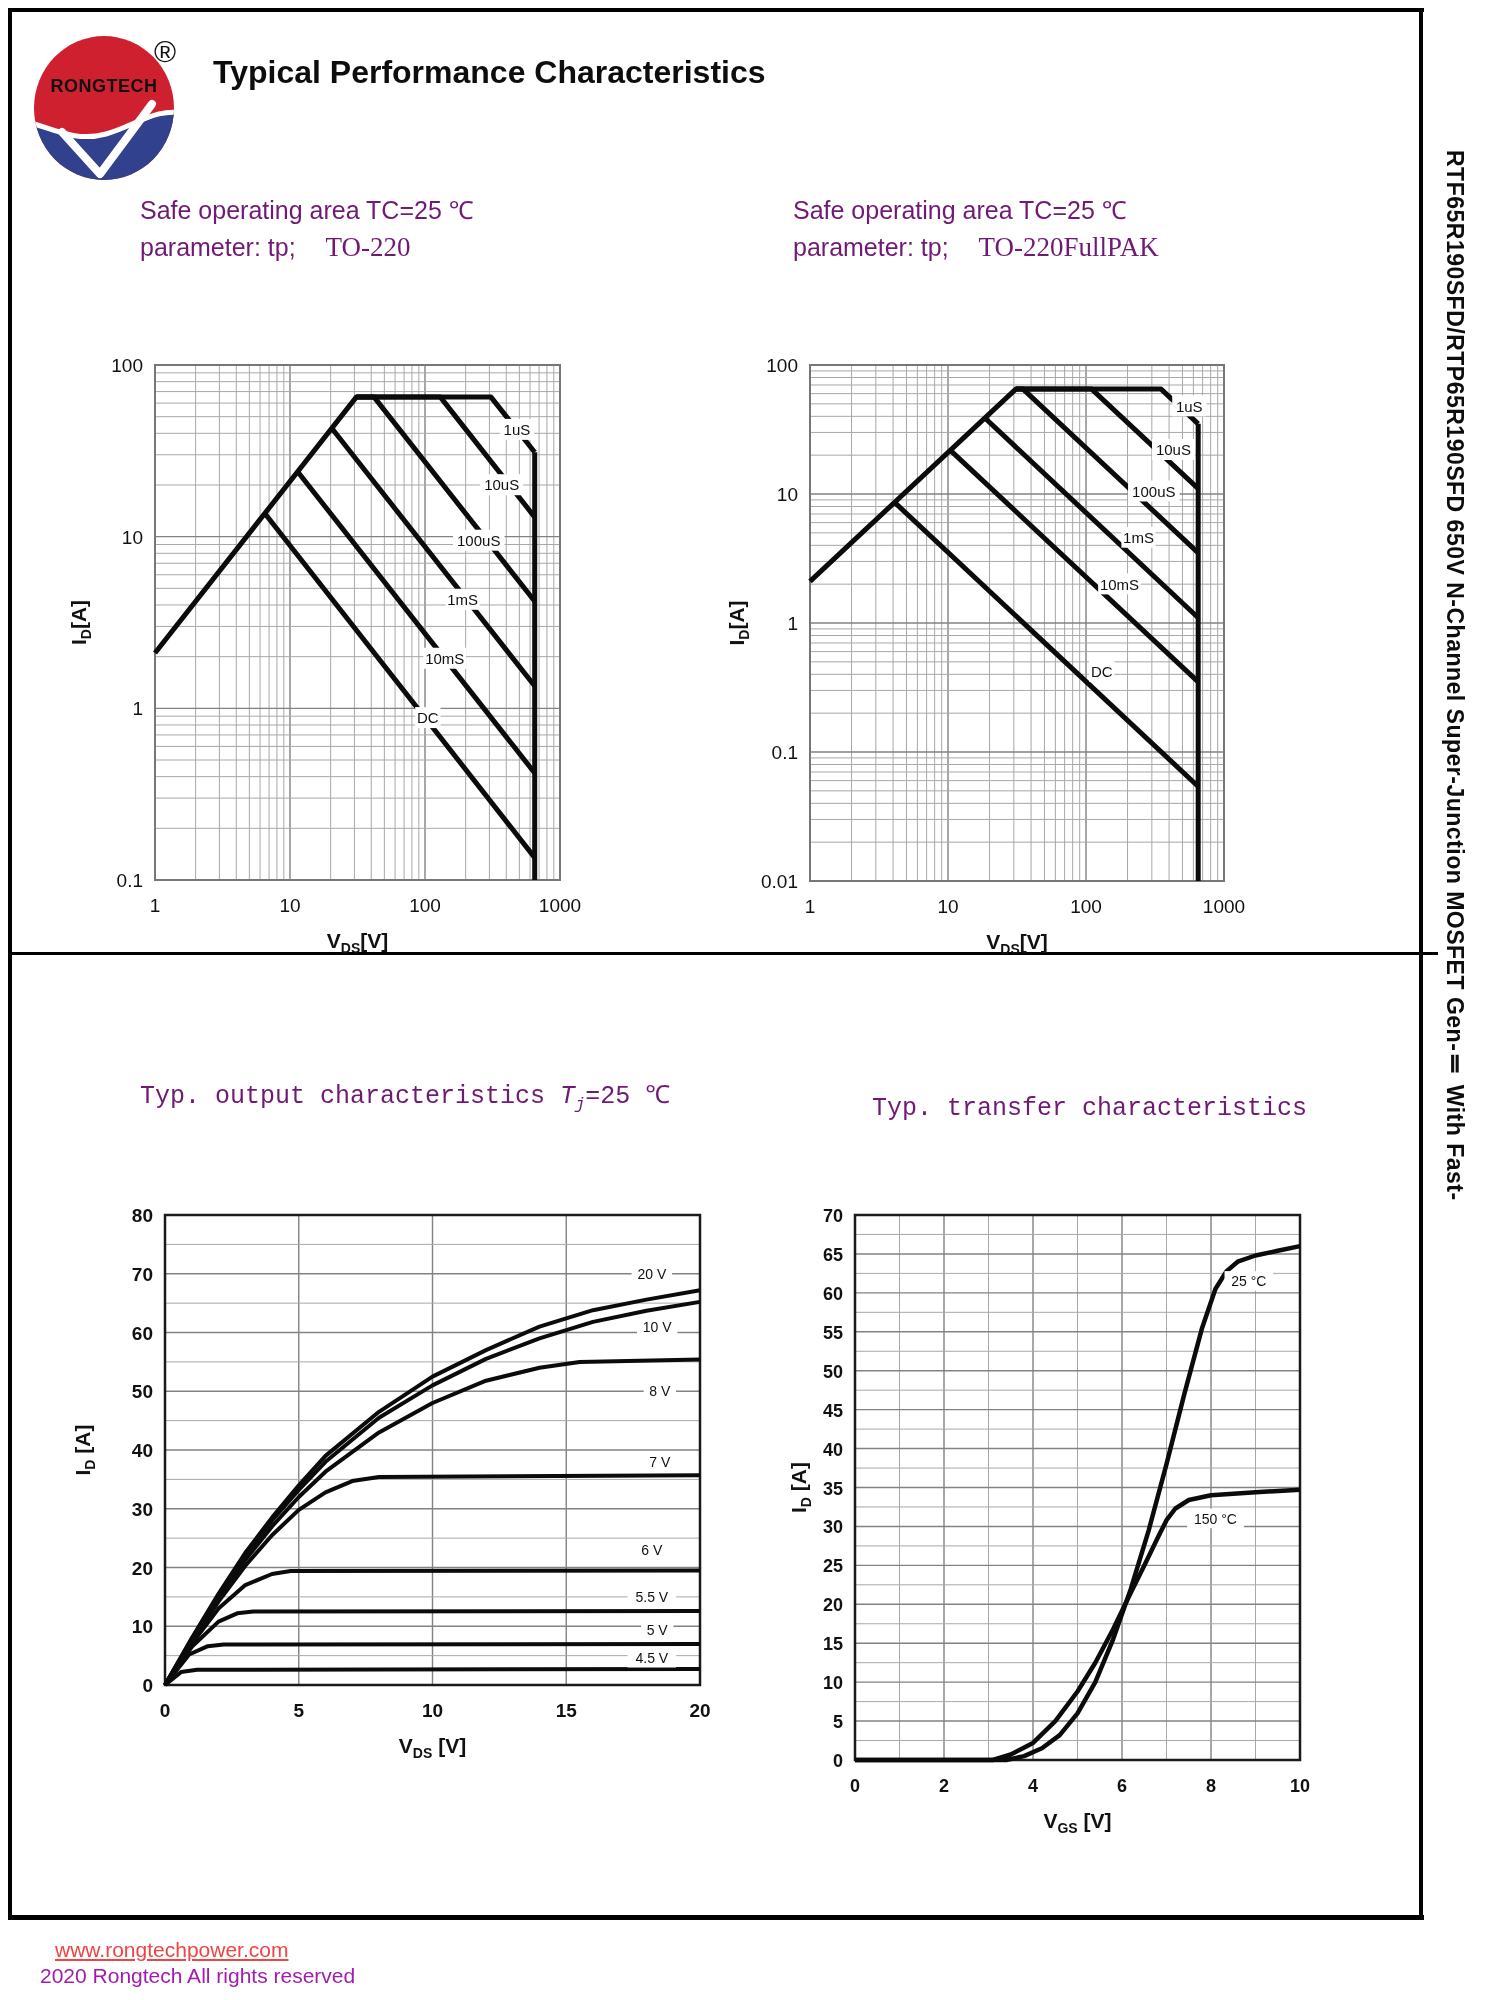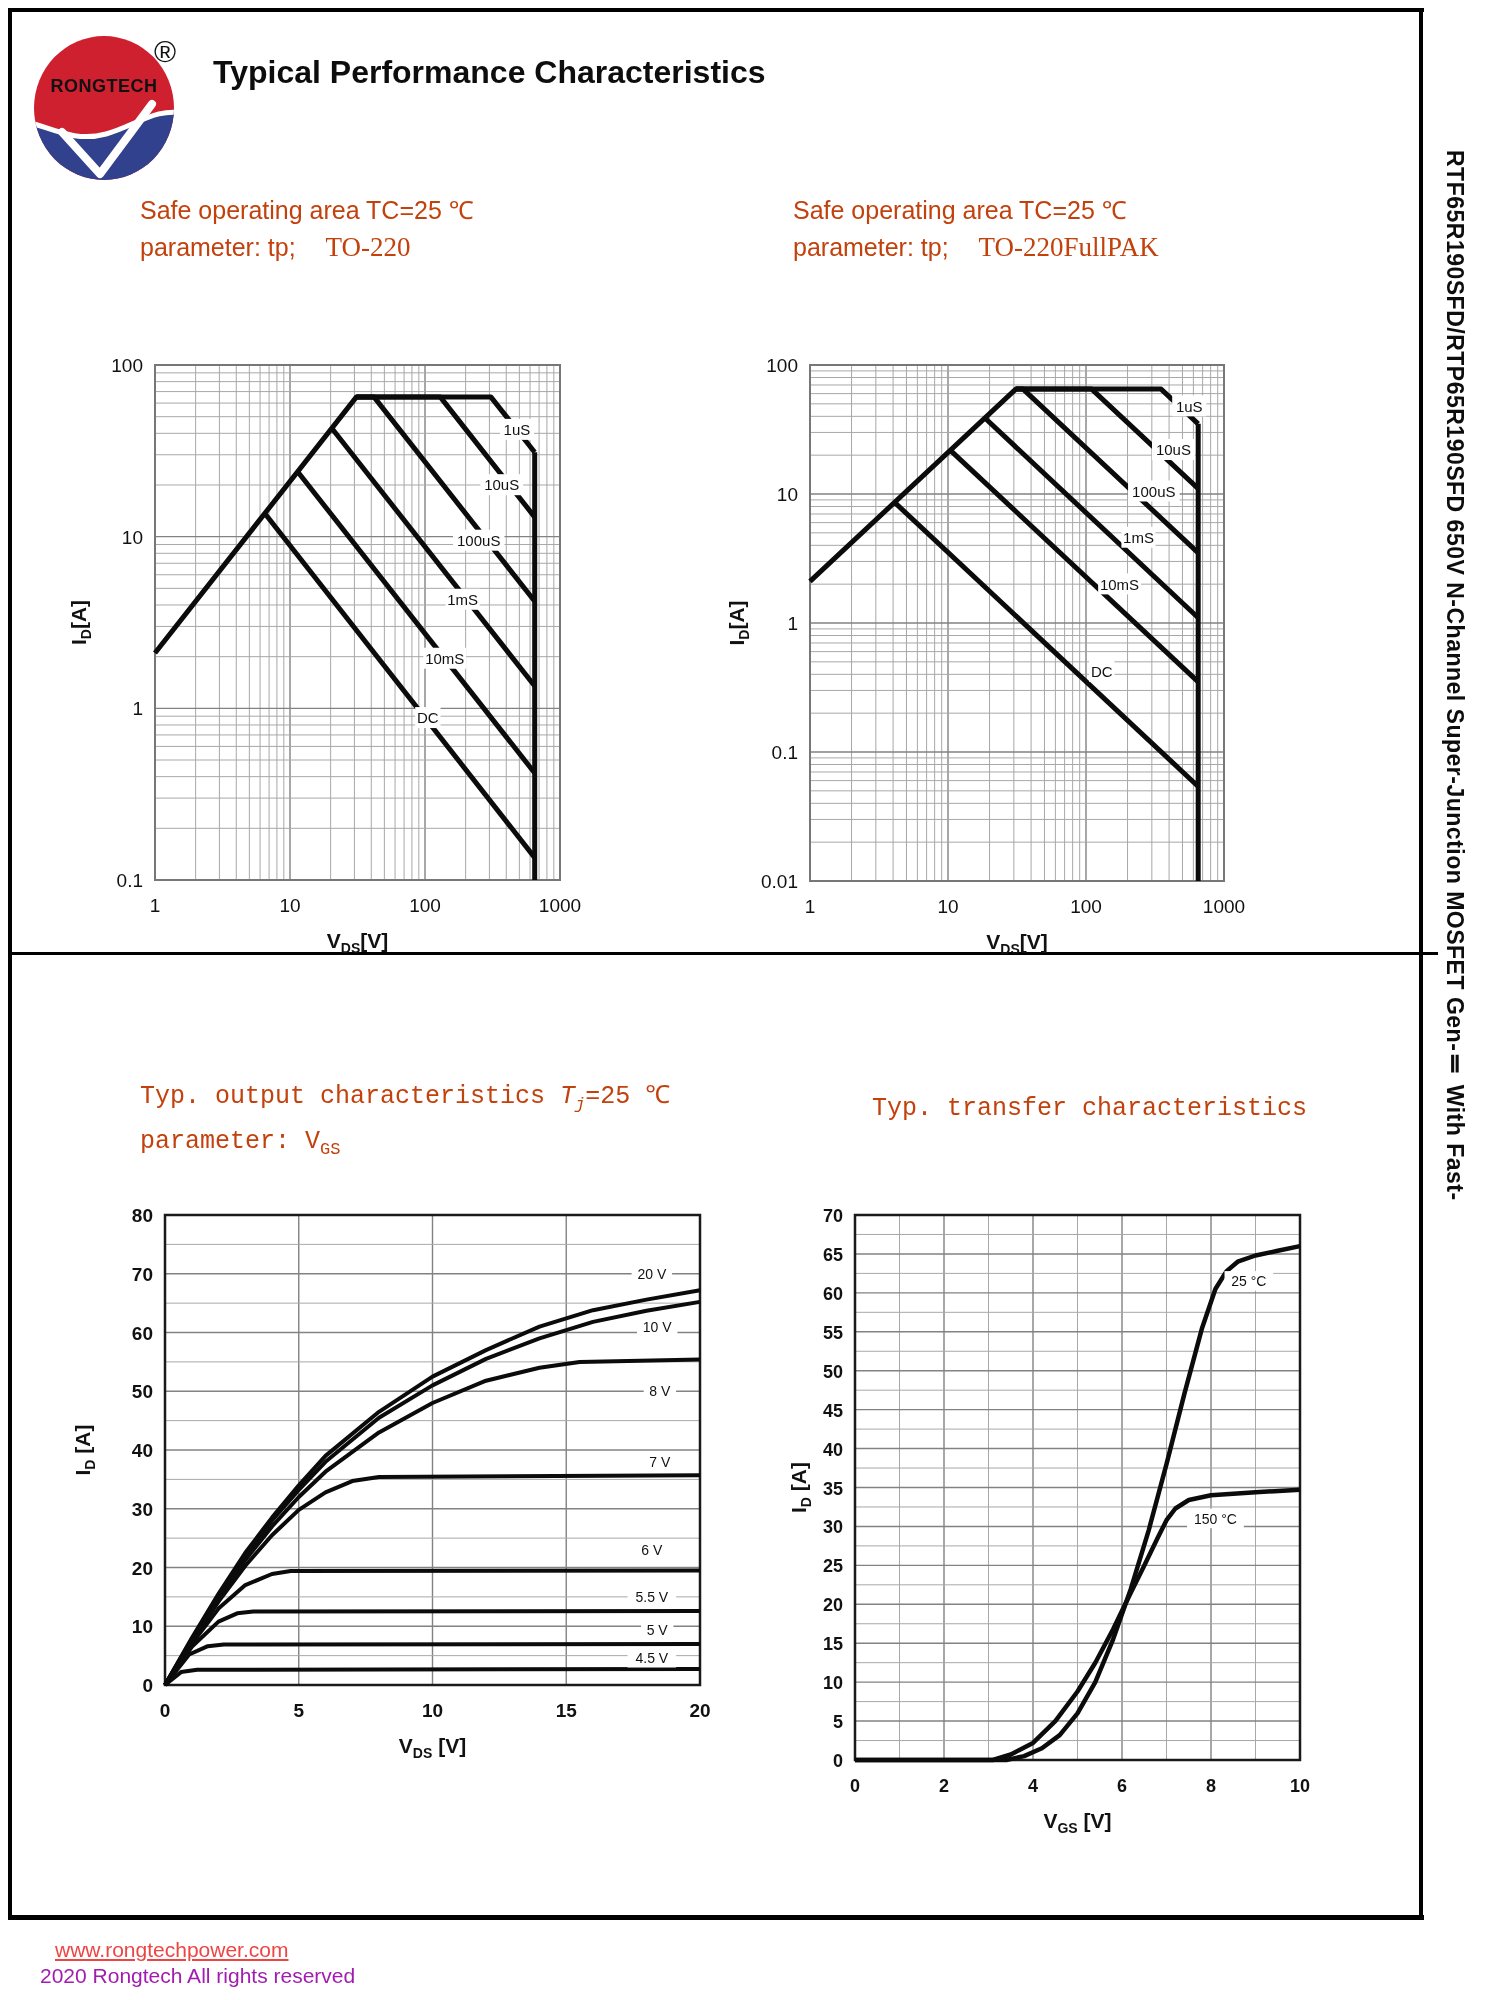--- a/index.html
+++ b/index.html
@@ -1,21 +1,21 @@
 <!DOCTYPE html>
 <html><head>
 <meta charset="utf-8">
 <style>
   html,body{margin:0;padding:0;background:#fff;}
   .page{position:relative;width:1500px;height:2000px;background:#ffffff;
         font-family:"Liberation Sans",sans-serif;color:#111;overflow:hidden;}
   .hline,.vline{position:absolute;background:#000;}
   .logo{position:absolute;left:28px;top:26px;width:160px;height:160px;}
   .main-title{position:absolute;left:213px;top:54px;font-size:32px;font-weight:bold;color:#0d0d0d;text-align:right;}
-  .chart-title{position:absolute;font-size:25px;color:#c2410c;line-height:37px;}
+  .chart-title{position:absolute;font-size:25px;color:#701a75;line-height:37px;}
   .serif{font-family:"Liberation Serif",serif;font-size:27px;margin-left:23px;}
   .side-text{position:absolute;left:1428px;top:150px;height:1340px;width:40px;
              writing-mode:vertical-rl;font-size:23px;font-weight:bold;color:#0d0d0d;letter-spacing:0.5px;}
   .footer-link{position:absolute;left:55px;top:1938px;font-size:21px;color:#ef4444;text-decoration:underline;}
   .footer-copy{position:absolute;left:40px;top:1964px;font-size:21px;color:#a21caf;}
   svg text{font-family:"Liberation Sans",sans-serif;fill:#111;}
   sub{font-size:68%;}
   .chart-title i{font-style:italic;}
 </style>
 </head>
@@ -54,21 +54,20 @@
     <div><span>parameter: tp;</span>
          <span class="serif">TO-220</span></div>
   </div>
   <div class="chart-title" style="left:793px;top:192px;">
     <div><span>Safe operating area TC=25 ℃</span></div>
     <div><span>parameter: tp;</span>
          <span class="serif">TO-220FullPAK</span></div>
   </div>
   <div class="chart-title" style="left:140px;top:1078px;font-family:Liberation Mono, monospace;">
     <div><span>Typ. output characteristics </span><i>T</i><sub><i>j</i></sub><span>=25 ℃</span></div>
-    <div><span>parameter: V</span><sub>GS</sub></div>
   </div>
   <div class="chart-title" style="left:872px;top:1090px;font-family:Liberation Mono, monospace;">
     <div><span>Typ. transfer characteristics</span></div>
   </div>
 
   <svg viewBox="0 0 540 695" style="position: absolute; left: 60px; top: 260px; width: 540px; height: 695px;">
       <g>
         <line x1="135.63904941463747" x2="135.63904941463747" y1="105" y2="620" stroke="#a8a8a8" stroke-width="1"></line>
         <line x1="159.41136938715442" x2="159.41136938715442" y1="105" y2="620" stroke="#a8a8a8" stroke-width="1"></line>
         <line x1="176.27809882927494" x2="176.27809882927494" y1="105" y2="620" stroke="#a8a8a8" stroke-width="1"></line>

